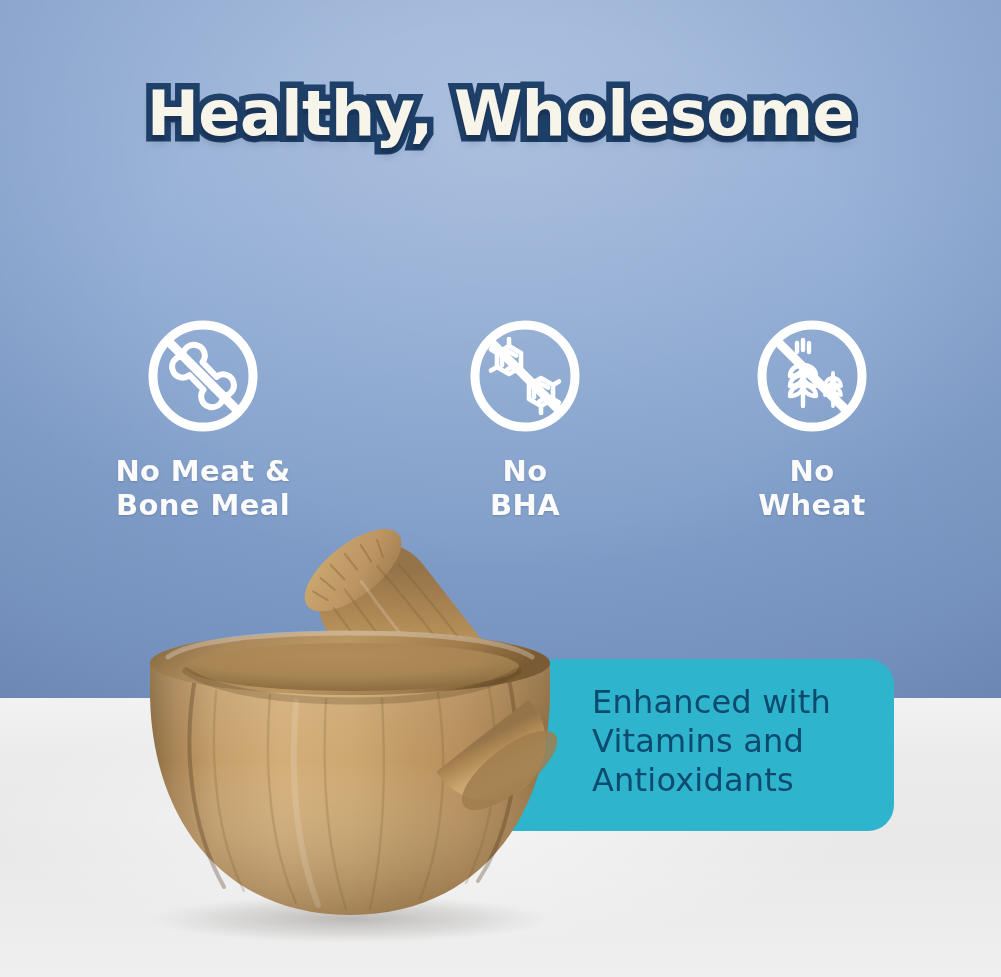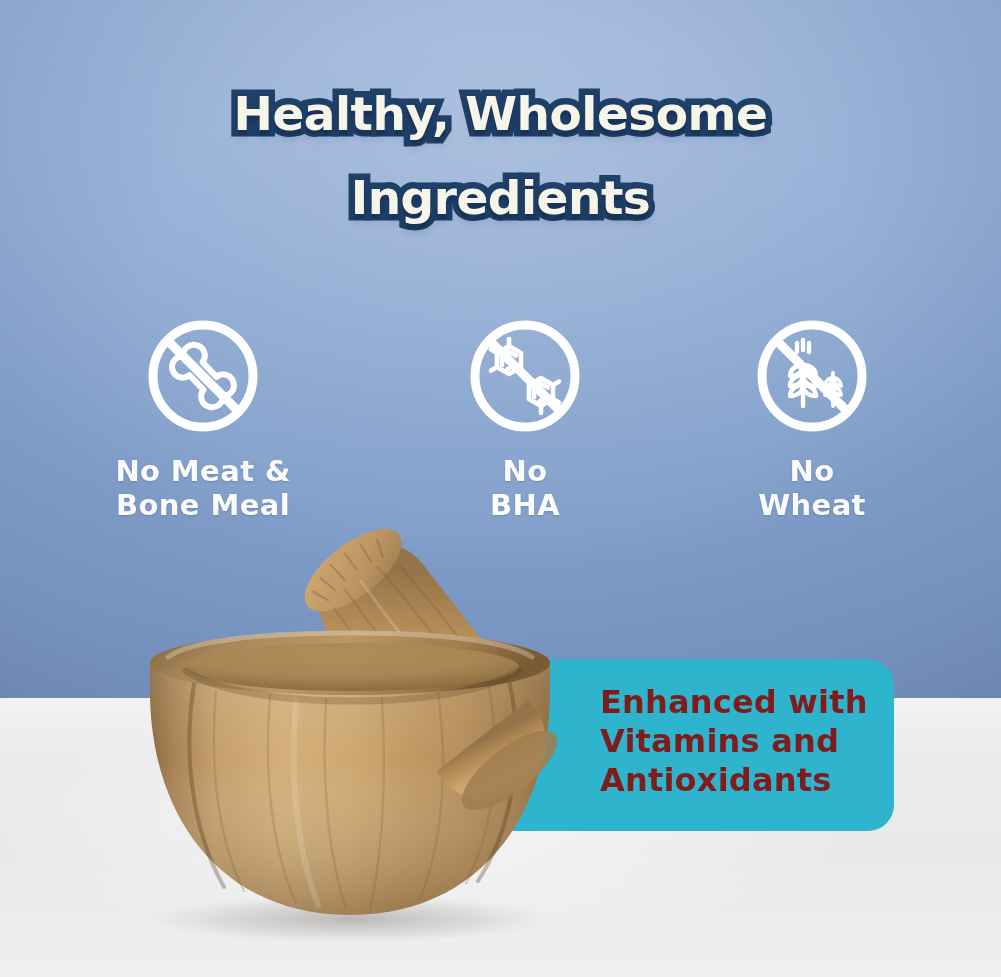--- a/index.html
+++ b/index.html
@@ -58,21 +58,21 @@
 
   
   .headline {
     position: absolute;
     left: 0;
     top: 72px;
     width: 1001px;
     text-align: center;
     font-family: "DejaVu Sans", sans-serif;
     font-weight: bold;
-    font-size: 47px;
+    font-size: 62px;
     line-height: 84px;
     letter-spacing: -0.5px;
     color: #f7f4ea;
     -webkit-text-stroke: 13px #1f4068;
     paint-order: stroke fill;
     text-shadow:
        0 5px 0 rgba(20,40,70,0.40),
        0 7px 10px rgba(20,40,70,0.25);
   }
   .headline .line { display: block; white-space: nowrap; }
@@ -119,27 +119,27 @@
     position: absolute;
     left: 440px;
     top: 659px;
     width: 454px;
     height: 172px;
     background: #2fb4cd;
     border-radius: 26px;
   }
   .callout-text {
     position: absolute;
-    left: 160px;
+    left: 152px;
     top: 24px;
     font-family: "DejaVu Sans", sans-serif;
-    font-weight: bold;
+    font-weight: normal;
     font-size: 32px;
     line-height: 39px;
-    color: #7f1d1d;
+    color: #0c4a6e;
     letter-spacing: 0.2px;
     white-space: pre-line;
   }
 
   
   .mortar-wrap {
     position: absolute;
     left: 120px;
     top: 495px;
     width: 560px;
@@ -152,21 +152,20 @@
 
 <div id="poster">
 
   <div class="sky"></div>
   <div class="sky-vignette"></div>
   <div class="table"></div>
   <div class="table-sheen"></div>
 
   <div class="headline">
     <span class="line line1">Healthy, Wholesome</span>
-    <span class="line line2">Ingredients</span>
   </div>
 
   <div class="badges">
 
     <div class="badge badge-1">
       <svg class="badge-icon" viewBox="0 0 116 116">
         <g fill="none" stroke="#ffffff" stroke-linecap="round" stroke-linejoin="round">
           <ellipse cx="58" cy="58" rx="50" ry="51" stroke-width="9"></ellipse>
           <line x1="23" y1="23" x2="93" y2="93" stroke-width="9"></line>
 

